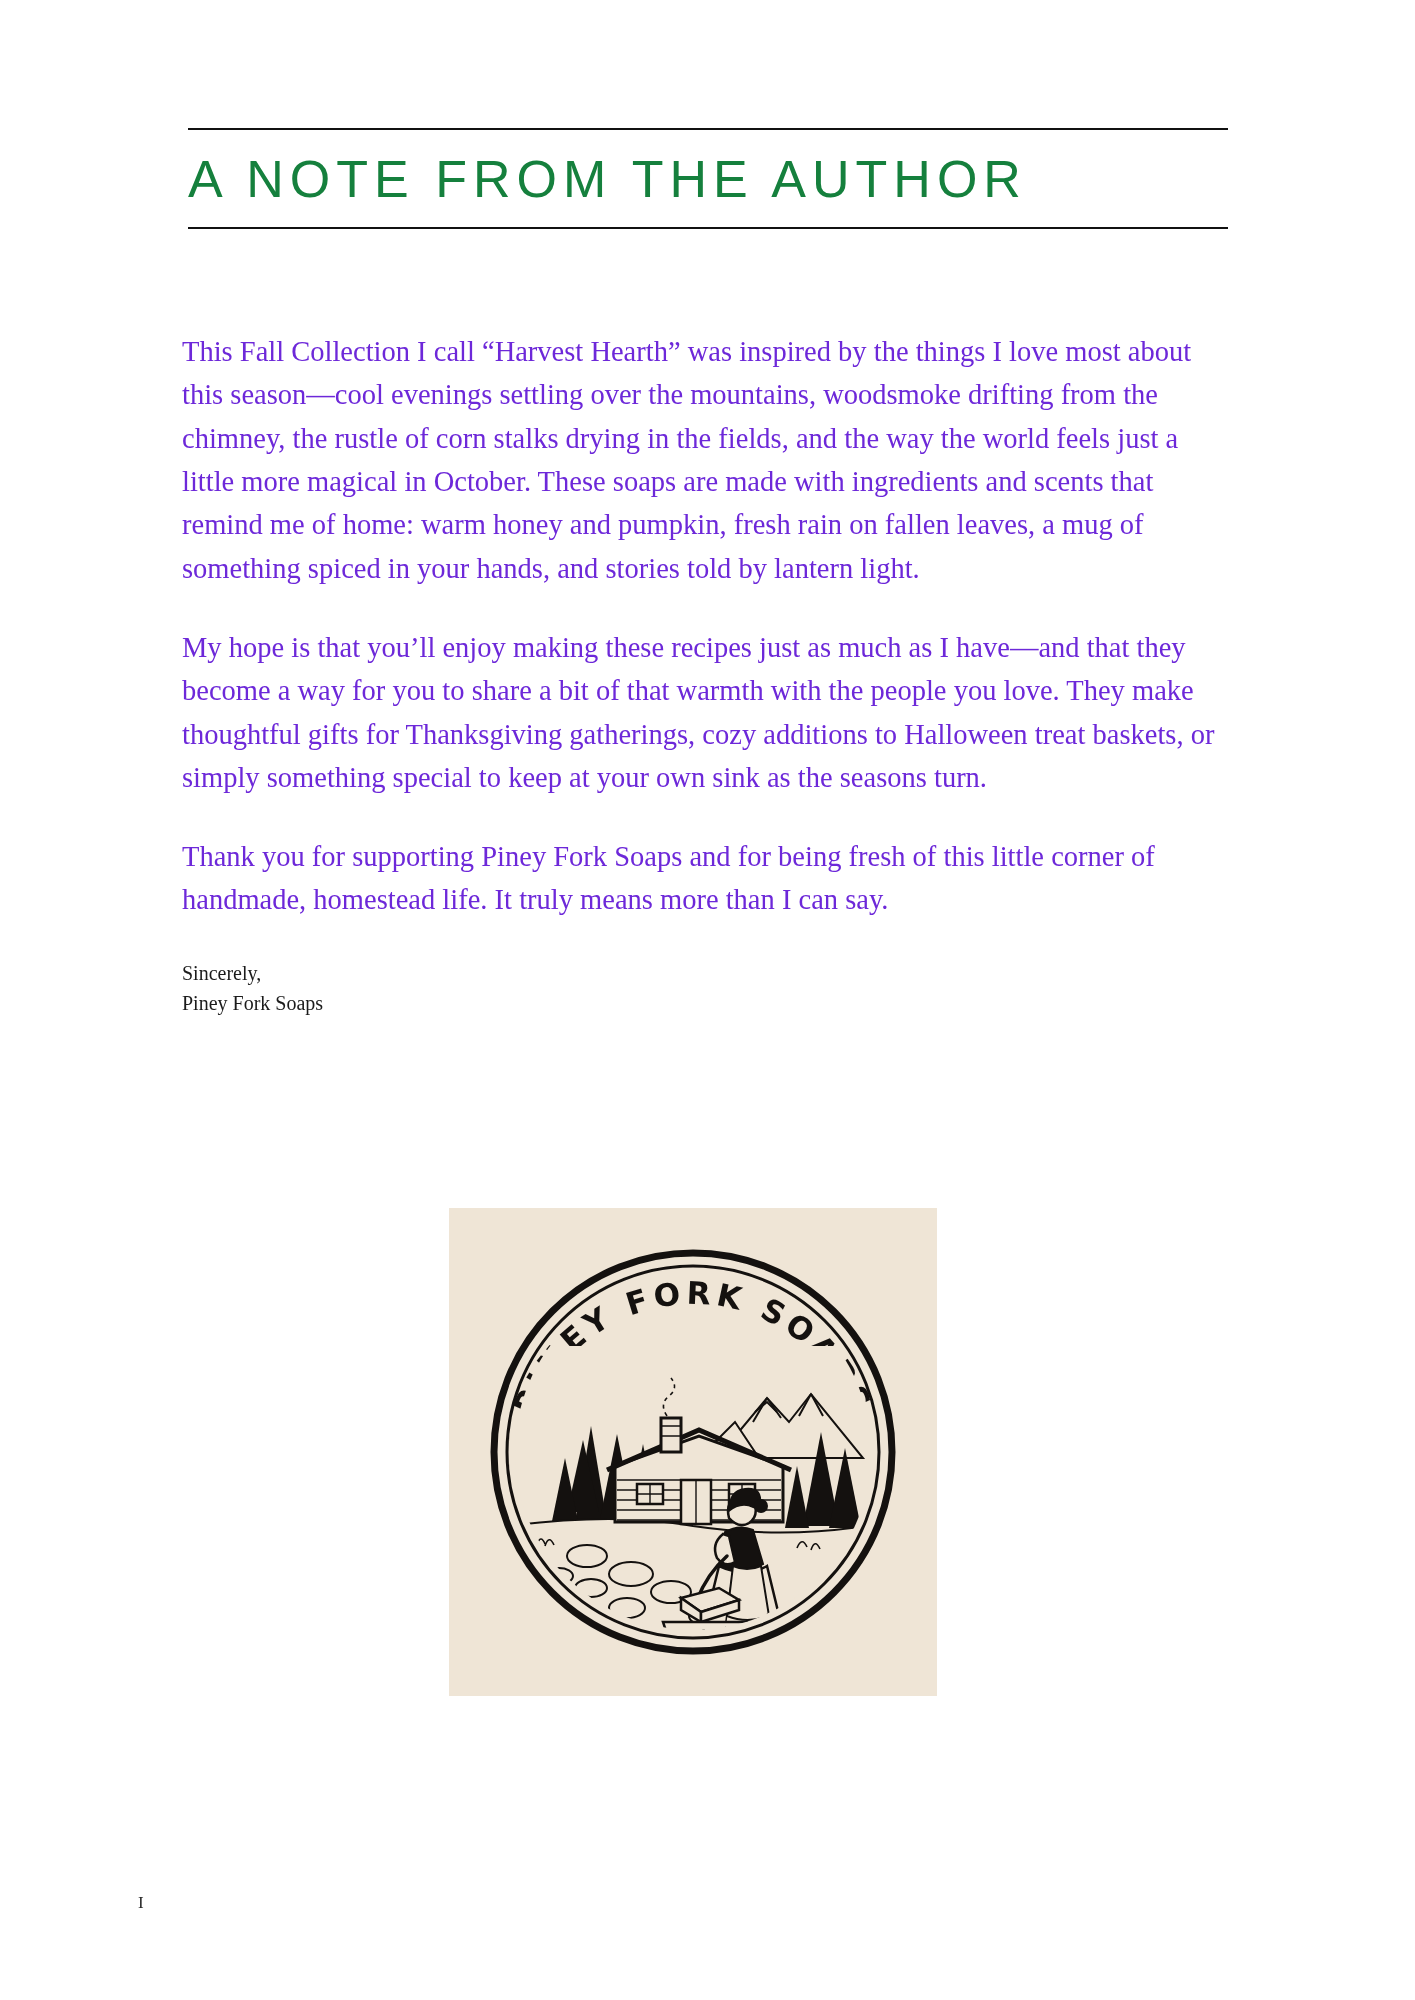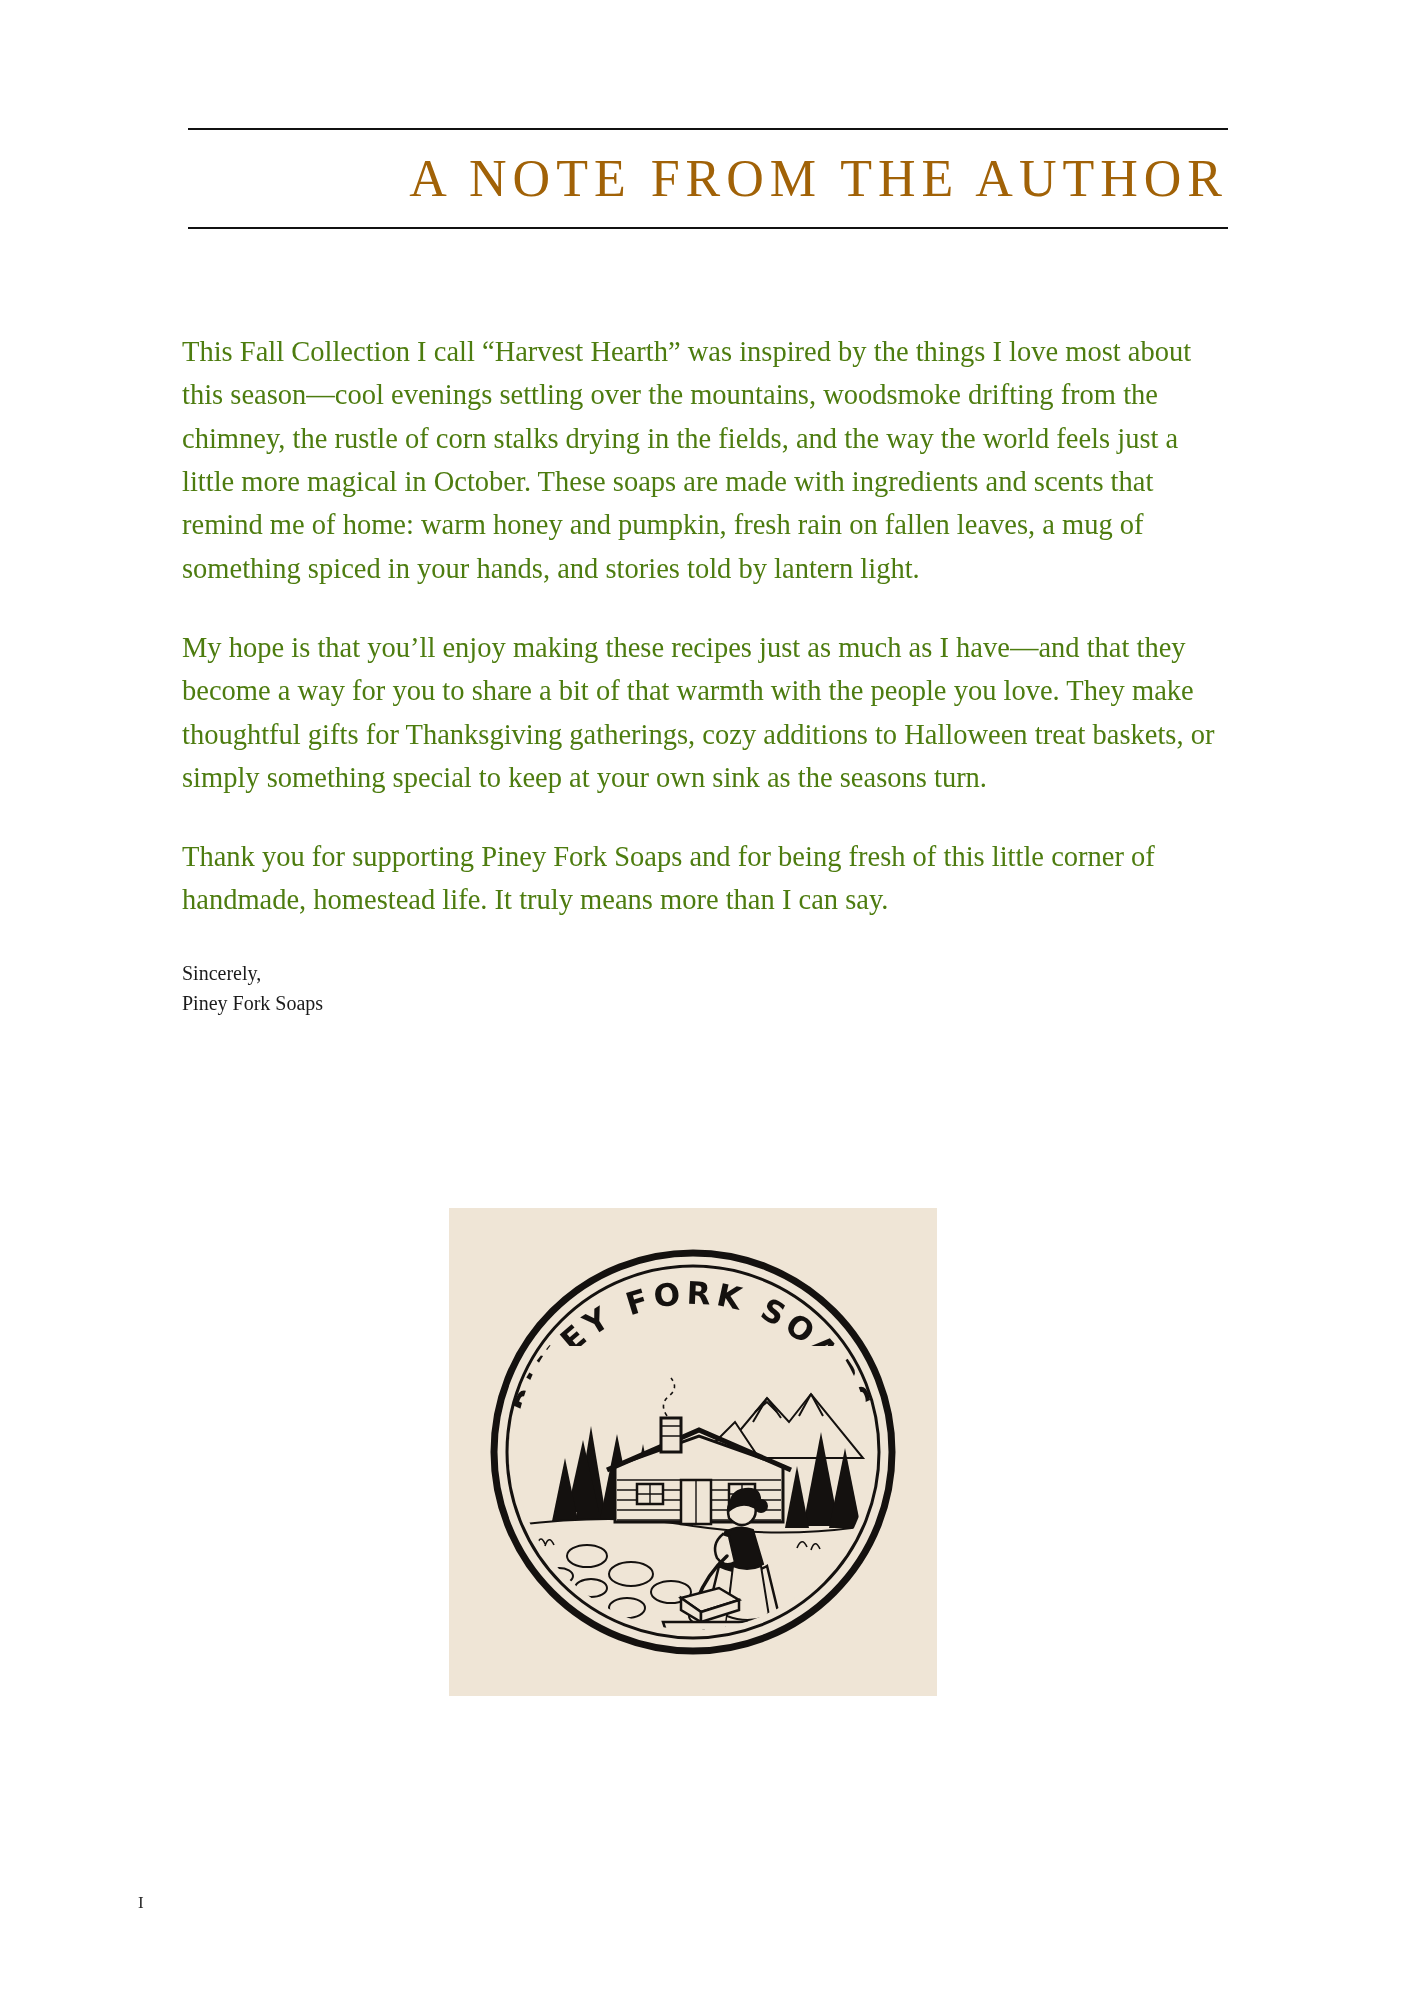--- a/index.html
+++ b/index.html
@@ -29,43 +29,43 @@
     width: 1040px;
   }
   .rule {
     height: 2px;
     background: #111111;
     width: 100%;
   }
   .rule-top { margin-bottom: 0; }
   .rule-bottom { margin-top: 0; }
   .page-title {
-    font-family: Liberation Serif, serif;
+    font-family: Liberation Sans, sans-serif;
     font-weight: 300;
     font-size: 52px;
     letter-spacing: 6px;
-    text-align: right;
-    color: #a16207;
+    text-align: left;
+    color: #15803d;
     padding: 22px 0 20px 0;
     line-height: 1.05;
     white-space: nowrap;
   }
 
   
   .body-copy {
     position: absolute;
     left: 182px;
     top: 330px;
     width: 1040px;
   }
   .body-copy p {
     font-family: "Liberation Serif", serif;
     font-size: 28.5px;
     line-height: 1.52;
-    color: #4d7c0f;
+    color: #6d28d9;
     margin: 0 0 36px 0;
     text-align: left;
   }
   .body-copy p.sig {
     margin-bottom: 0;
   }
   .sign-off {
     font-family: "Liberation Serif", serif;
     font-size: 20px;
     line-height: 1.52;

